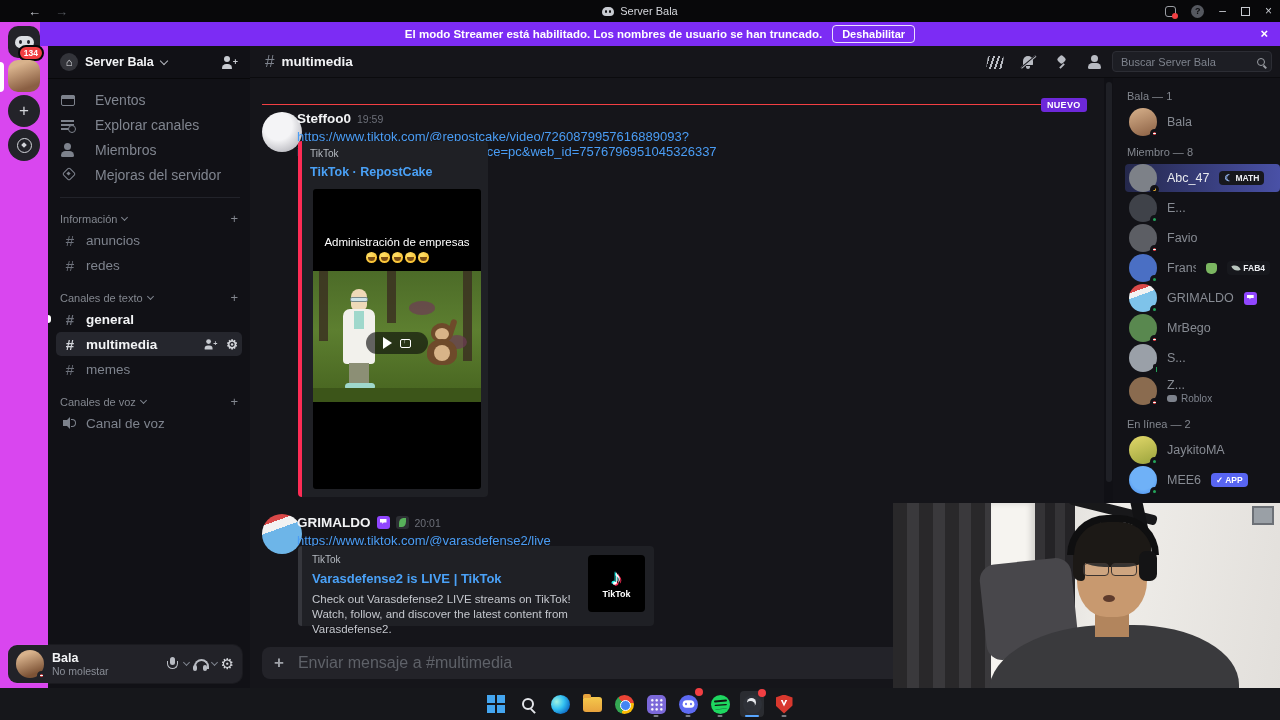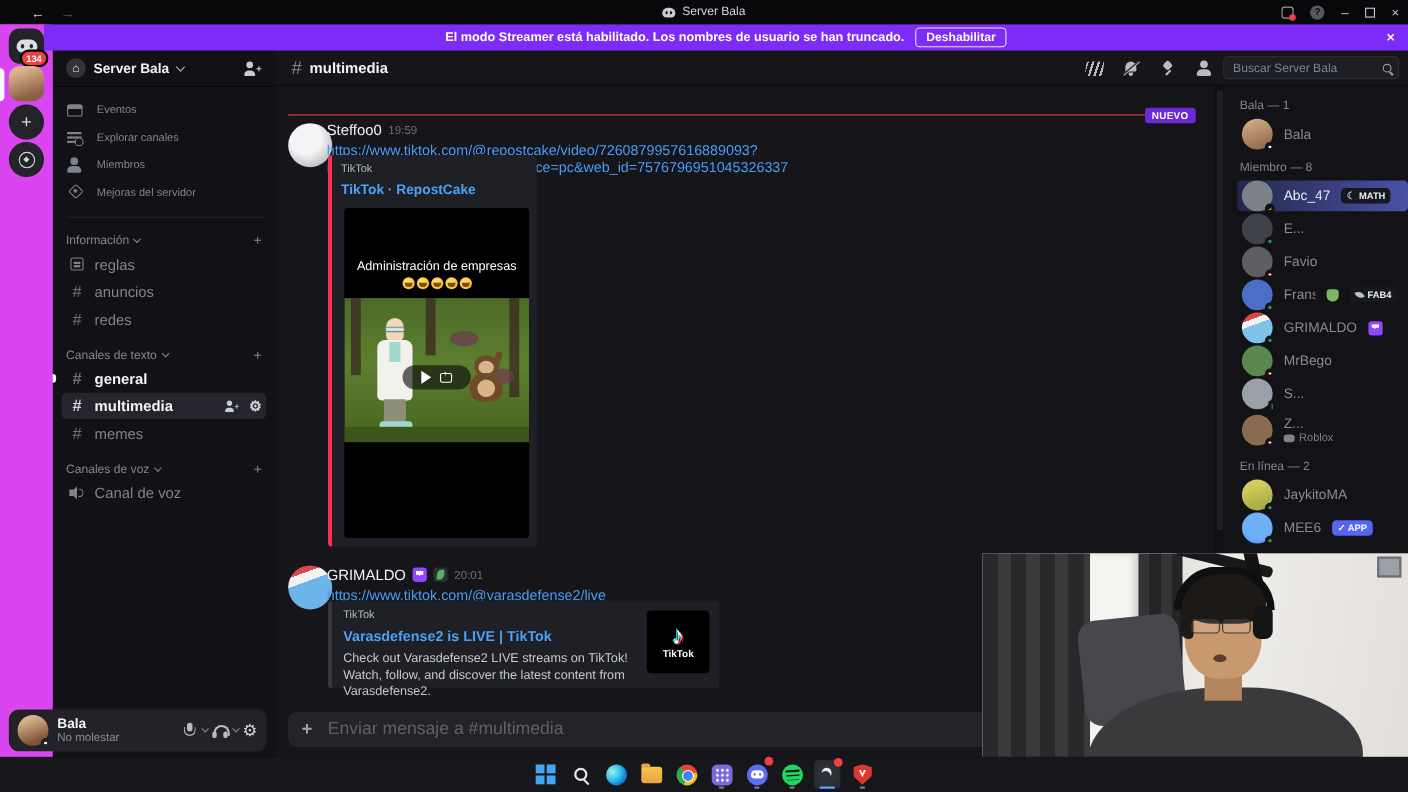--- a/index.html
+++ b/index.html
@@ -45,21 +45,21 @@
   .sidebar{position:absolute;left:48px;top:46px;width:202px;bottom:32px;background:#111116;}
   .s-header{height:33px;border-bottom:1px solid #08080a;display:flex;align-items:center;padding:0 12px;gap:7px;color:#f2f3f5;font-weight:bold;font-size:12.5px;}
   .s-icon{width:18px;height:18px;border-radius:50%;background:#33343a;color:#e4e6ea;font-size:11px;display:flex;align-items:center;justify-content:center;flex:none;}
   .chev{width:6px;height:6px;border-right:1.5px solid #b6b9bf;border-bottom:1.5px solid #b6b9bf;transform:rotate(45deg);margin-top:-3px;flex:none;}
   .chev.sm{width:5px;height:5px;border-color:#7e838d;}
   .s-invite{margin-left:auto;}
   .ic-padd{position:relative;width:16px;height:14px;}
   .ic-padd::before{content:"";position:absolute;left:2px;top:1px;width:6px;height:6px;border-radius:50%;background:#c8cbd1;}
   .ic-padd::after{content:"";position:absolute;left:0;bottom:0;width:10px;height:5px;border-radius:5px 5px 1px 1px;background:#c8cbd1;}
   .padd-plus{position:absolute;right:0;top:2px;font-size:9px;color:#c8cbd1;font-weight:bold;}
-  .nav-item{display:flex;align-items:center;gap:12px;height:24px;margin:1px 8px;padding:0 4px;color:#80858f;font-size:10px;border-radius:5px;}
+  .nav-item{display:flex;align-items:center;gap:19px;height:24px;margin:1px 8px;padding:0 4px;color:#80858f;font-size:14px;border-radius:5px;}
   .s-divider{height:1px;background:#22232a;margin:10px 10px 2px 12px;}
   .sec-row{display:flex;align-items:center;gap:5px;margin:13px 12px 2px 12px;color:#83878f;font-size:11px;}
   .sec-row .plus{margin-left:auto;font-size:13px;color:#83878f;}
   .chan{display:flex;align-items:center;gap:8px;height:24px;margin:1px 8px;padding:0 4px 0 6px;color:#7e838d;font-size:13.5px;border-radius:5px;position:relative;}
   .chan .hash{font-size:15px;color:#6e727c;width:16px;text-align:center;flex:none;}
   .chan.unread{color:#f2f3f5;font-weight:bold;}
   .chan.active{background:#25262d;color:#f2f3f5;font-weight:bold;}
   .chan.active .hash{color:#d4d6db;}
   .unread-pill{position:absolute;left:-9px;top:8px;width:4px;height:8px;background:#fff;border-radius:0 3px 3px 0;}
   .chan-icons{margin-left:auto;display:flex;gap:7px;align-items:center;color:#d4d6db;}
@@ -119,21 +119,21 @@
   .pills{position:absolute;left:46px;top:1px;display:flex;gap:9px;}
   .pill{display:flex;align-items:center;gap:6px;background:#232429;border-radius:8px;padding:3px 10px;color:#f2f3f5;font-size:11px;font-weight:bold;}
   .extlink{width:9px;height:9px;border:1.3px solid #c8cbd1;border-radius:2px;position:relative;}
   .extlink::after{content:"↗";position:absolute;right:-3px;top:-7px;font-size:8px;color:#c8cbd1;}
   .newline{position:absolute;left:12px;width:820px;top:26px;height:1px;background:#f23f43;}
   .new-pill{position:absolute;left:791px;top:20px;background:#6d28d9;color:#fff;font-size:9px;font-weight:bold;border-radius:3px;padding:2px 6px;letter-spacing:.3px;}
   .msg-avatar{position:absolute;left:12px;width:40px;height:40px;border-radius:50%;}
   .av-steffoo{background:radial-gradient(circle at 40% 35%,#f4f4f6 40%,#c9c9ce 70%,#9c9ca4 100%);}
   .av-grimaldo{background:linear-gradient(160deg,#d94848 0 22%,#f2f2f2 22% 38%,#6db5e8 38% 100%);}
   .msg-name-row{position:absolute;left:47px;display:flex;align-items:center;gap:6px;}
-  .msg-name{color:#f2f3f5;font-size:13.5px;font-weight:normal;}
+  .msg-name{color:#f2f3f5;font-size:13.5px;font-weight:bold;}
   .msg-time{color:#6c6f78;font-size:10.5px;}
   .msg-link{position:absolute;left:47px;color:#4a9df5;font-size:13px;}
   .b-twitch{width:13px;height:13px;background:#9146ff;border-radius:3px;position:relative;}
   .b-twitch::after{content:"";position:absolute;left:3px;top:3px;width:7px;height:5px;background:#fff;clip-path:polygon(0 0,100% 0,100% 70%,60% 70%,40% 100%,40% 70%,0 70%);}
   .b-plant{width:13px;height:13px;background:#2c2e33;border-radius:3px;position:relative;}
   .b-plant::after{content:"";position:absolute;left:3px;top:2px;width:7px;height:9px;background:#57b05a;border-radius:60% 0 60% 0;}
 
   
   .embed1{position:absolute;left:48px;top:63px;width:190px;height:356px;background:#1f2025;border-left:4px solid #fe2c55;border-radius:4px;padding:7px 0 0 8px;}
   .emb-provider{color:#b5bac1;font-size:10px;}
@@ -327,24 +327,20 @@
       <span class="gic gic-boost"></span>
       <span>Mejoras del servidor</span>
     </div>
 
     <div class="s-divider"></div>
 
     <div class="sec-row">
       <span>Información</span>
       <span class="chev sm"></span>
       <span class="plus">+</span>
-    </div>
-    <div class="chan">
-      <span class="gic gic-rules"></span>
-      <span>reglas</span>
     </div>
     <div class="chan">
       <span class="hash">#</span>
       <span>anuncios</span>
     </div>
     <div class="chan">
       <span class="hash">#</span>
       <span>redes</span>
     </div>
 

